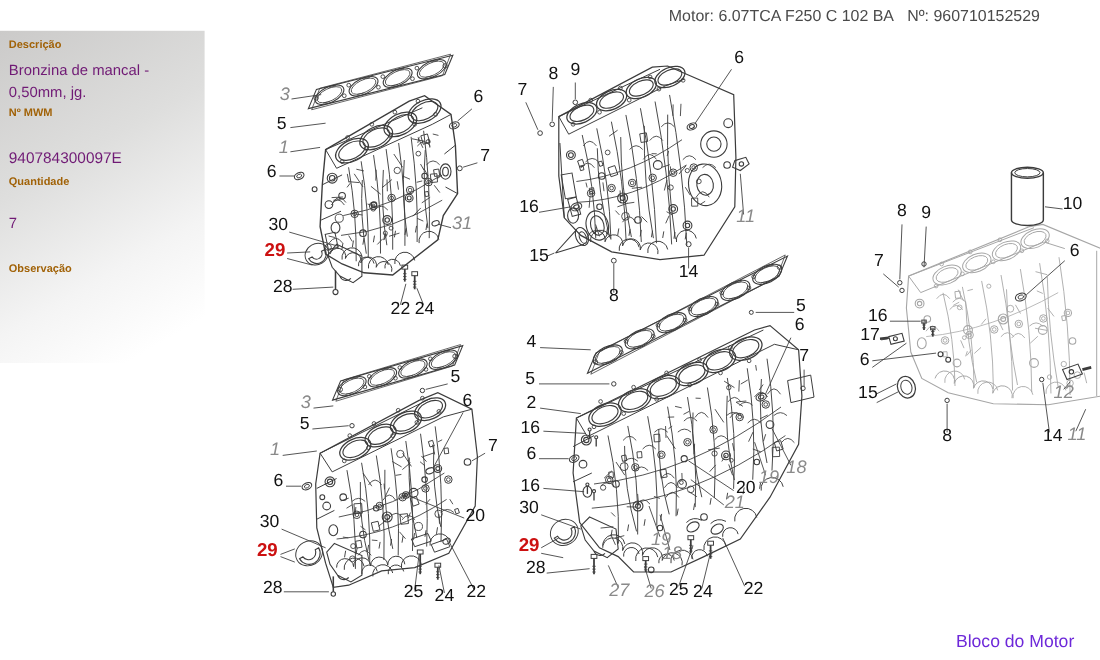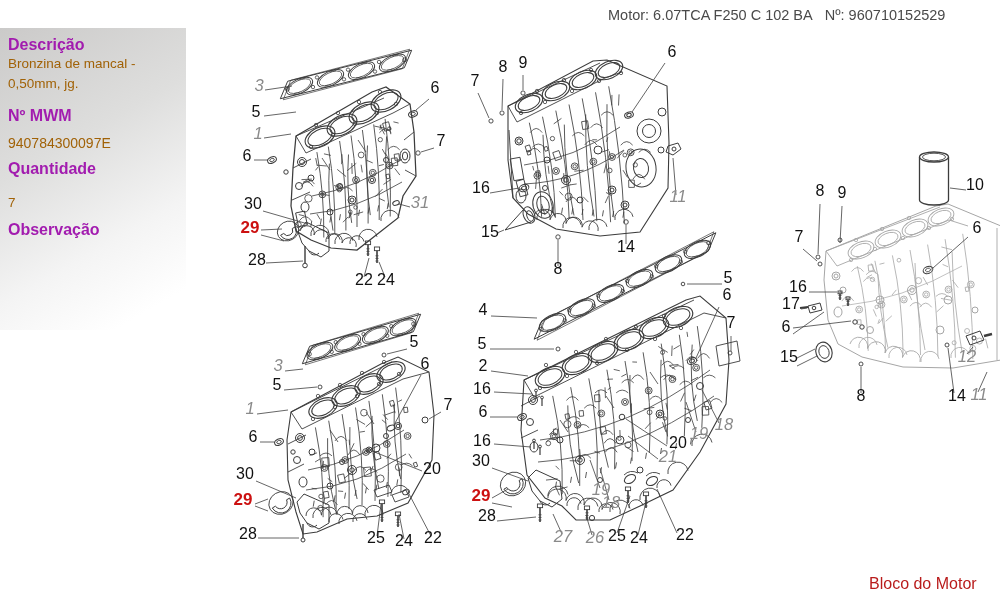--- a/index.html
+++ b/index.html
@@ -1,38 +1,38 @@
 <!DOCTYPE html>
 <html><head><meta charset="utf-8">
 <style>
 html,body{margin:0;padding:0;background:#fff;}
 #page{position:relative;width:1000px;height:600px;overflow:hidden;background:#fff;
   font-family:"Liberation Sans",sans-serif;}
 .hdr{position:absolute;left:608px;top:7px;font-size:14.5px;color:#4a4a4a;}
 .sb{position:absolute;left:0;top:28px;width:186px;height:302px;
   background:linear-gradient(150deg,#cbcac9 0%,#dededd 38%,#f4f4f4 68%,#fff 90%);}
-.h{position:absolute;left:8px;font-size:16px;font-weight:bold;color:#a21caf;}
-.b{position:absolute;left:8px;font-size:13.5px;color:#a16207;line-height:20px;}
-.foot{position:absolute;left:869px;top:575px;font-size:16px;color:#b91c1c;}
+.h{position:absolute;left:8px;font-size:10px;font-weight:bold;color:#a16207;}
+.b{position:absolute;left:8px;font-size:13.5px;color:#701a75;line-height:20px;}
+.foot{position:absolute;left:869px;top:575px;font-size:16px;color:#6d28d9;}
 svg text{font-family:"Liberation Sans",sans-serif;}
 .cn{font-size:16px;fill:#111;text-anchor:middle;}
 .ci{font-size:16.5px;fill:#8a8a8a;font-style:italic;text-anchor:middle;}
 .cr{font-size:17px;fill:#cc1111;font-weight:bold;text-anchor:middle;}
 </style></head>
 <body>
 <div id="page">
   <div class="hdr">Motor: 6.07TCA F250 C 102 BA&nbsp;&nbsp;&nbsp;Nº: 960710152529</div>
   <div class="sb"></div>
   <div class="h" style="top:36px;">Descrição</div>
   <div class="b" style="top:54px;">Bronzina de mancal -<br>0,50mm, jg.</div>
-  <div class="h" style="top:107px;">Nº MWM</div>
+  <div class="h" style="top:97px;">Nº MWM</div>
   <div class="b" style="top:133px;font-size:14px;text-align:right;">940784300097E</div>
   <div class="h" style="top:160px;">Quantidade</div>
   <div class="b" style="top:193px;">7</div>
-  <div class="h" style="top:221px;">Observação</div>
+  <div class="h" style="top:239px;">Observação</div>
   <div class="foot">Bloco do Motor</div>
   <svg width="1000" height="600" viewBox="0 0 1000 600" style="position:absolute;left:0;top:0;">
 <path d="M280.3212913986266,98.75883000326994 L404.3212913986266,67.75883000326994 L411.6787086013734,50.241169996730065 L287.6787086013734,81.24116999673006 Z" fill="none" stroke="#3c3c3c" stroke-width="1.0"></path>
 <path d="M283.3212913986266,99.75883000326994 L402.3212913986266,68.75883000326994 L409.6787086013734,49.241169996730065 L290.6787086013734,80.24116999673006 Z" fill="none" stroke="#3c3c3c" stroke-width="0.7"></path>
 <ellipse cx="299.5" cy="86.125" rx="14.2" ry="7" fill="none" stroke="#3c3c3c" stroke-width="1.0" transform="rotate(-26 299.5 86.125)"></ellipse>
 <ellipse cx="299.5" cy="86.125" rx="12.2" ry="5.6" fill="none" stroke="#3c3c3c" stroke-width="0.7" transform="rotate(-26 299.5 86.125)"></ellipse>
 <circle cx="317.0232897307554" cy="77.43264349820154" r="1.7" fill="none" stroke="#3c3c3c" stroke-width="0.8"></circle>
 <circle cx="312.9767102692446" cy="87.06735650179846" r="1.7" fill="none" stroke="#3c3c3c" stroke-width="0.8"></circle>
 <line x1="299.25903145103" y1="79.55587749754756" x2="305.25903145103" y2="78.05587749754756" stroke="#3c3c3c" stroke-width="0.7"></line>
 <line x1="293.74096854897" y1="93.69412250245244" x2="299.74096854897" y2="92.19412250245244" stroke="#3c3c3c" stroke-width="0.7"></line>

